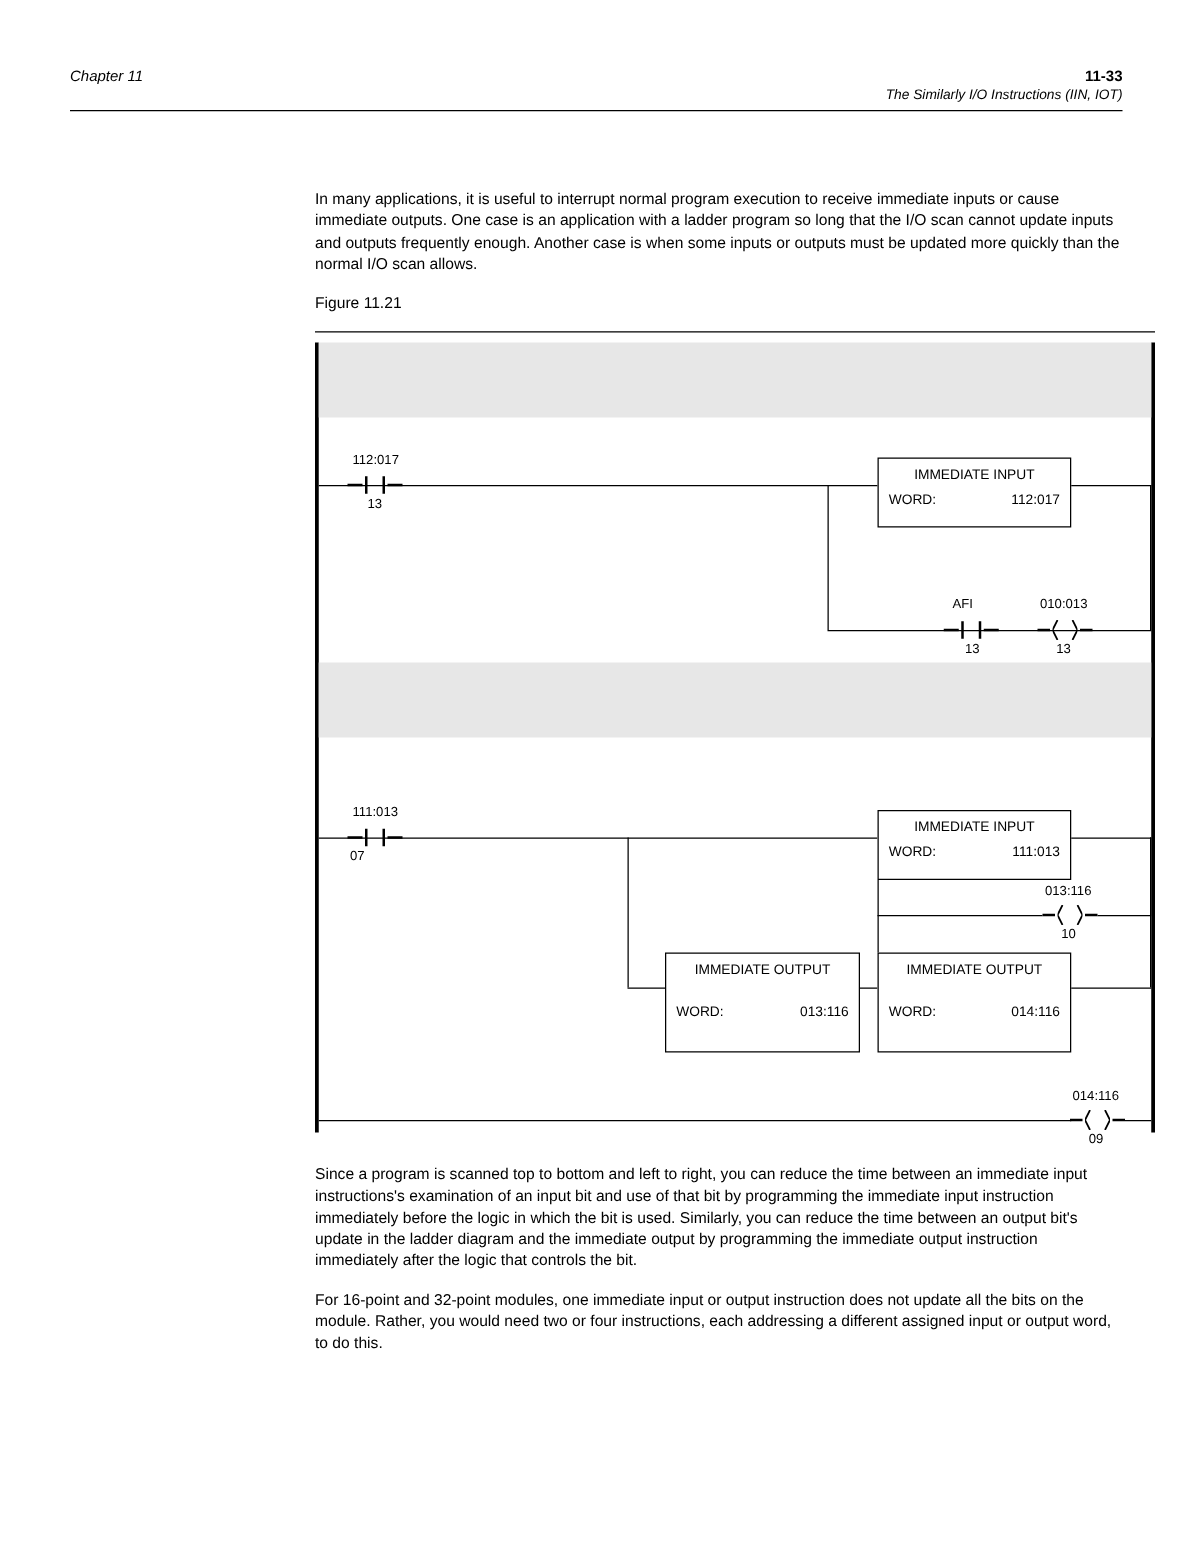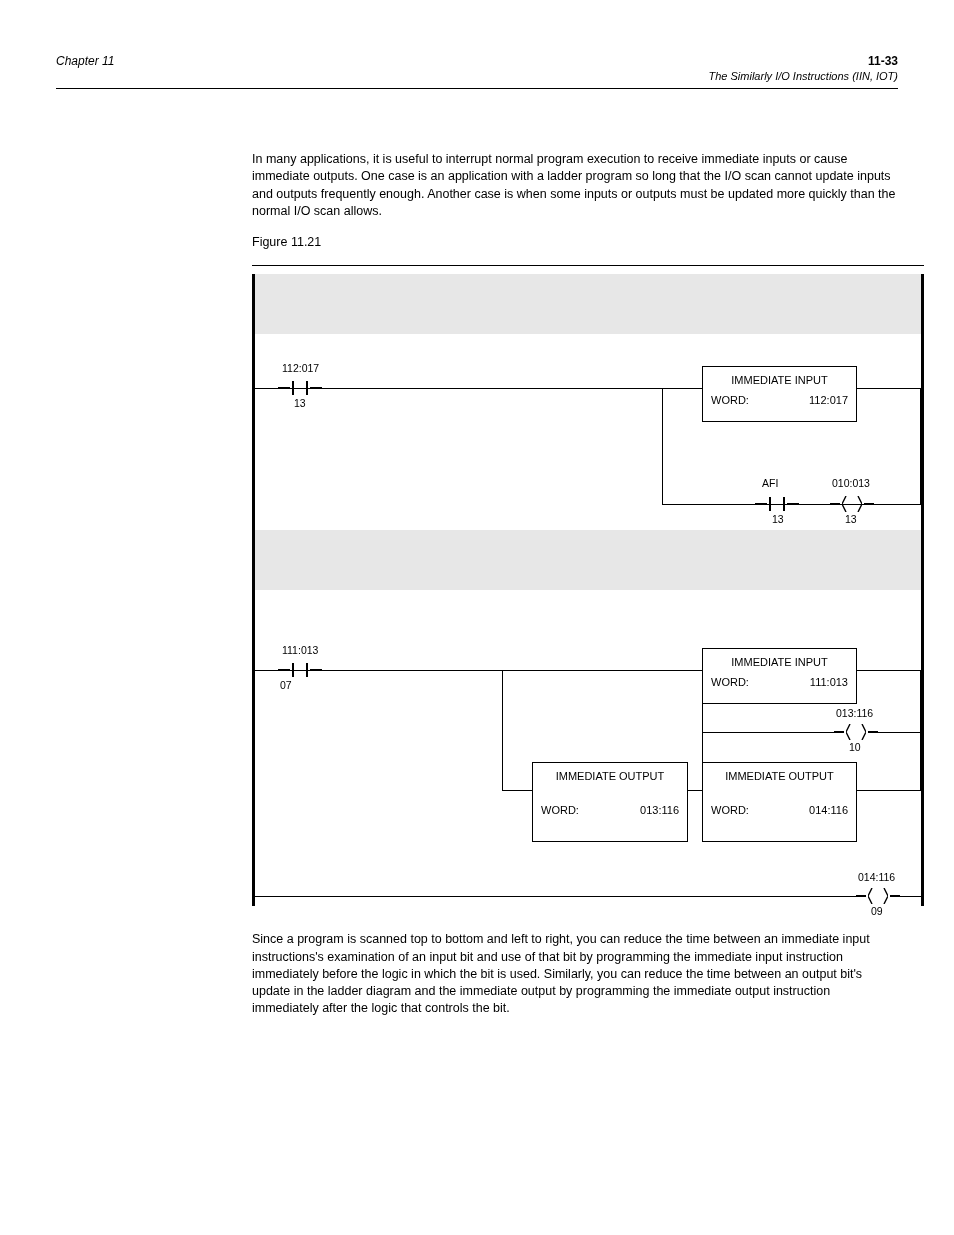--- a/index.html
+++ b/index.html
@@ -276,15 +276,16 @@
             <path d="M16 0 L20 8 L16 16" stroke="#000" fill="none" stroke-width="1.4"></path>
           </svg>
         <div class="wr"></div>
       </div>
       <div class="hline" style="left:648px; top:630px; width:21px;"></div>
       <div class="t" style="left:619px; top:638px;">09</div>
 
     </div>
 
     <p style="margin-top:22px;">Since a program is scanned top to bottom and left to right, you can reduce the time between an immediate input instructions's examination of an input bit and use of that bit by programming the immediate input instruction immediately before the logic in which the bit is used. Similarly, you can reduce the time between an output bit's update in the ladder diagram and the immediate output by programming the immediate output instruction immediately after the logic that controls the bit.</p>
+    <p>For 16-point and 32-point modules, one immediate input or output instruction does not update all the bits on the module. Rather, you would need two or four instructions, each addressing a different assigned input or output word, to do this.</p>
   </div>
 
 </div>
 
 </body></html>

